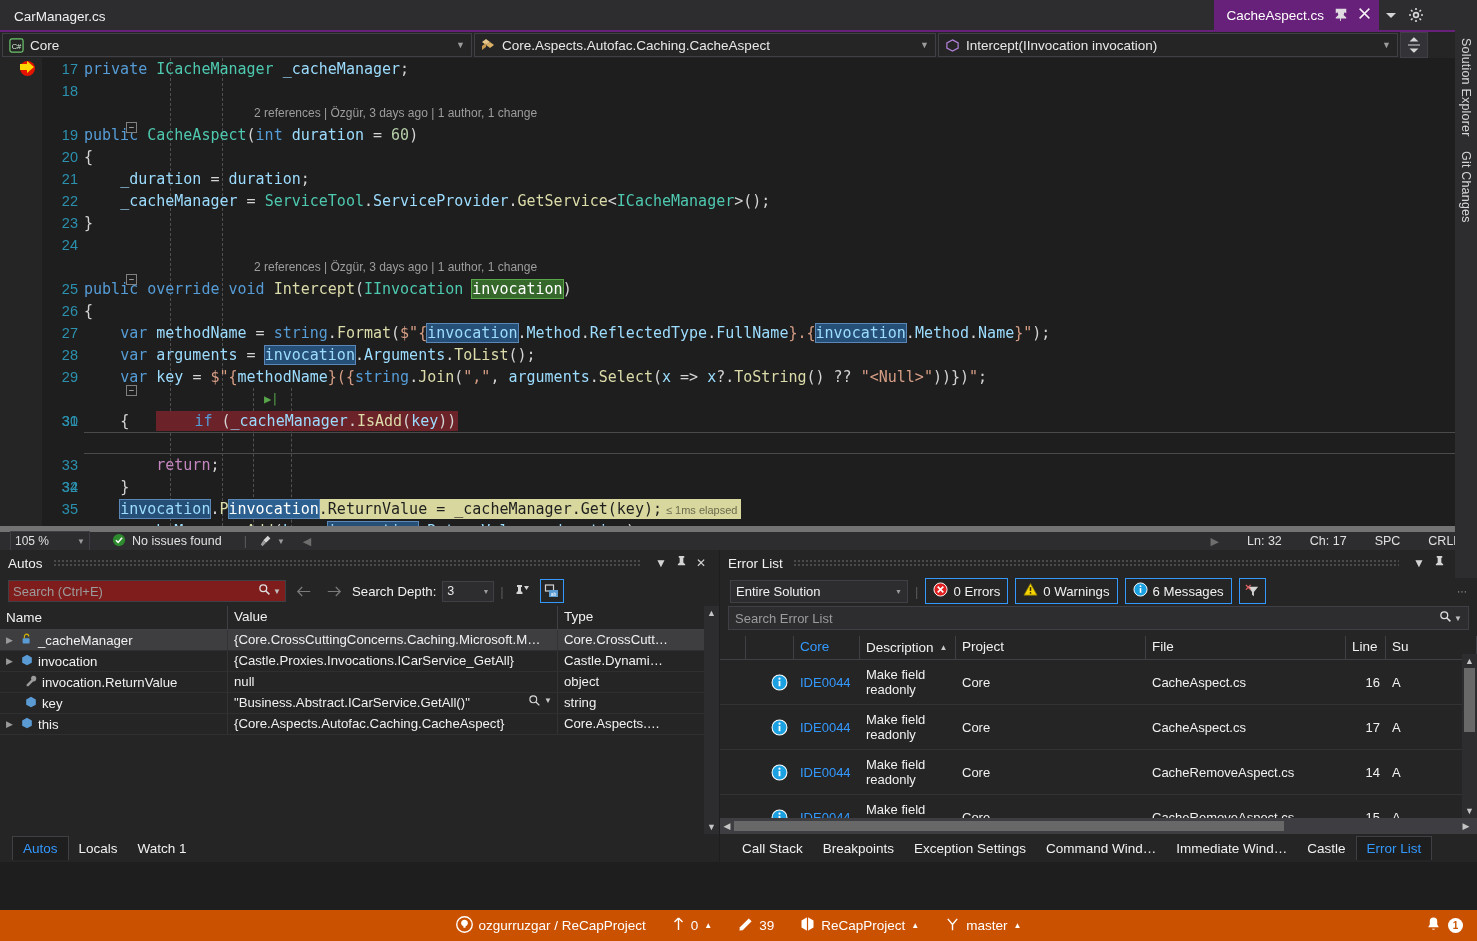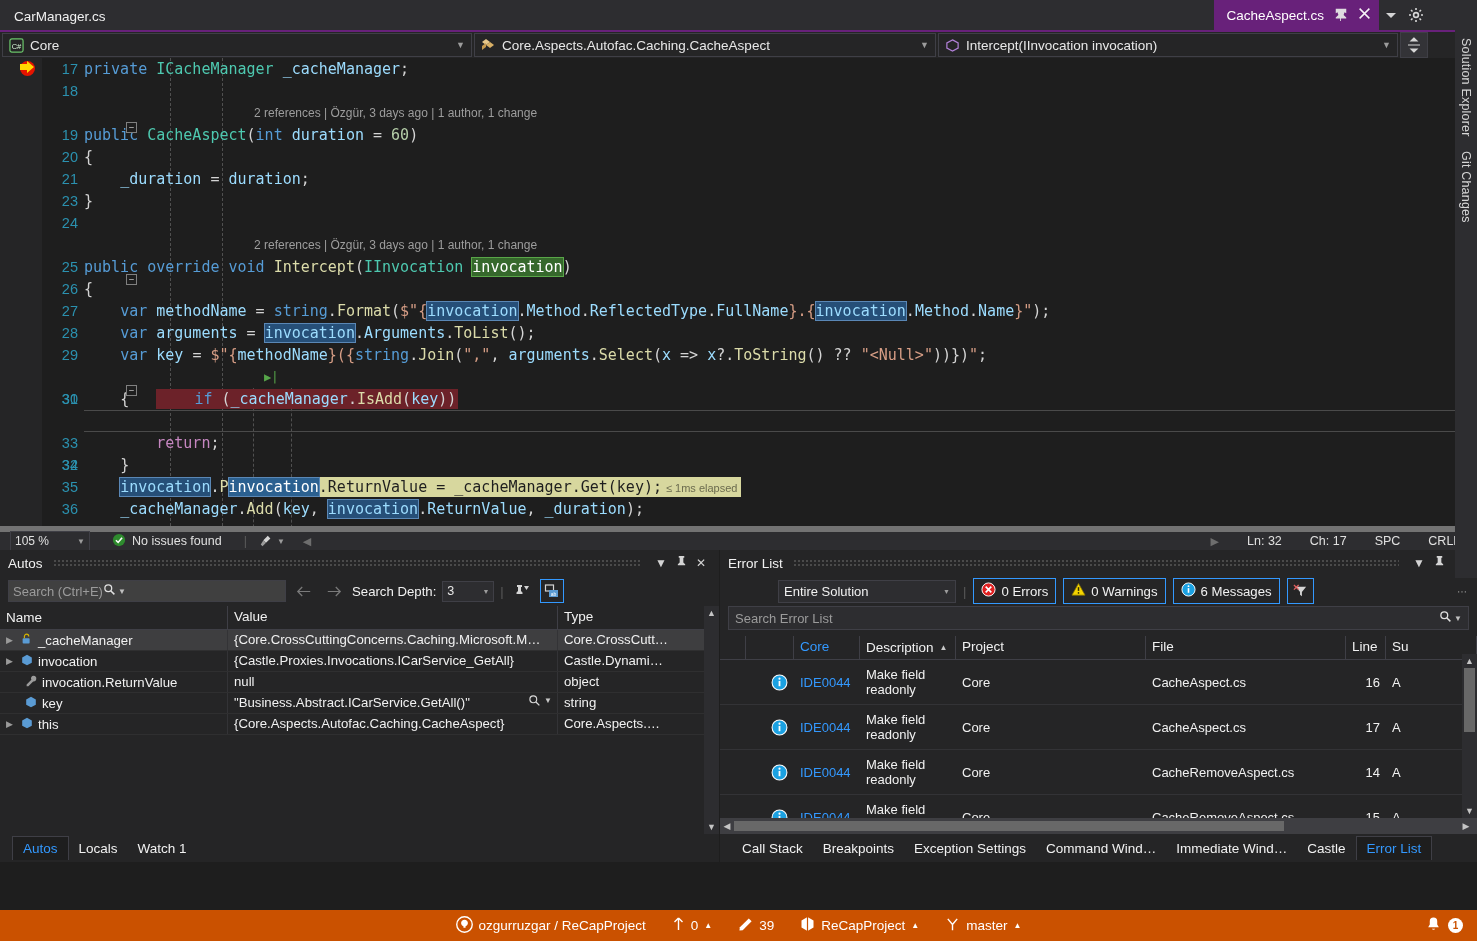--- a/index.html
+++ b/index.html
@@ -83,41 +83,41 @@
   
   .lower { display:flex; height:312px; }
   .pane { background:#252526; display:flex; flex-direction:column; }
   .pane-left { width:720px; border-right:1px solid #1e1e1e; }
   .pane-right { flex:1; }
   .pane-title { height:26px; display:flex; align-items:center; padding:0 8px; font-size:13.5px; color:#f1f1f1; position:relative; }
   .pane-title .dots { flex:1; margin:0 10px; height:8px;
      background-image:radial-gradient(#5a5a5a 1px, transparent 1px); background-size:4px 4px; opacity:.7; }
   .pane-title .tbtn { width:20px; text-align:center; color:#d4d4d4; font-size:12px; }
   .toolrow { height:30px; display:flex; align-items:center; gap:6px; padding:0 8px; }
-  .searchbox { flex:0 0 278px; height:22px; background:#404040; border:1px solid #3f3f46; display:flex;
-               align-items:center; padding:0 4px; color:#9b9b9b; font-size:13px; }
+  .searchbox { flex:0 0 278px; height:22px; background:#7f1d1d; border:1px solid #3f3f46; display:flex;
+               align-items:center; padding:0 4px; color:#9b9b9b; font-size:13px; justify-content:space-between; }
   .depthsel { width:52px; height:21px; background:#2d2d30; border:1px solid #3f3f46; display:flex;
               align-items:center; justify-content:space-between; padding:0 4px; font-size:12.5px; color:#e6e6e6; }
   .tool-ic { width:24px; height:24px; display:flex; align-items:center; justify-content:center; color:#d4d4d4; }
   .tool-ic.sel { border:1px solid #3399ff; }
   
   .grid { flex:1; background:#252526; overflow:hidden; position:relative; }
   .ghead { display:flex; height:24px; background:#252526; border-bottom:1px solid #3f3f46; font-size:13.5px; color:#f1f1f1; }
   .ghead div { padding:3px 6px; border-right:1px solid #3f3f46; }
   .grow { display:flex; height:21px; font-size:13.2px; border-bottom:1px solid #2f2f30; }
   .grow.sel { background:#3e3e40; }
   .grow > div { padding:2px 6px; border-right:1px solid #333336; overflow:hidden; white-space:nowrap; }
   .c-name { width:228px; display:flex; align-items:center; gap:4px; }
   .c-val { width:330px; position:relative; }
   .c-type { flex:1; }
   .expander { color:#9a9a9a; font-size:9px; width:10px; }
   
   .filterbar { height:30px; display:flex; align-items:center; gap:7px; padding:0 10px; }
   .selbox { width:178px; height:23px; background:#2d2d30; border:1px solid #3f3f46; display:flex;
-            align-items:center; justify-content:space-between; padding:0 5px; font-size:13px;margin-left:48px; }
+            align-items:center; justify-content:space-between; padding:0 5px; font-size:13px; }
   .cntbtn { height:26px; border:1px solid #3399ff; display:flex; align-items:center; gap:5px;
             padding:0 7px; font-size:13.2px; background:#252526; }
   .errsearch { height:24px; margin:0 8px; background:#2d2d30; border:1px solid #3f3f46; display:flex;
                align-items:center; justify-content:space-between; padding:0 6px; color:#9b9b9b; font-size:13px; }
   .ehead { display:flex; height:24px; border-bottom:1px solid #3f3f46; font-size:13.5px; margin-top:6px; }
   .ehead div { padding:3px 6px; border-right:1px solid #3f3f46; }
   .erow { display:flex; min-height:45px; border-bottom:1px solid #333336; font-size:13px; align-items:center; }
   .erow > div { padding:2px 6px; overflow:hidden; }
   .e-ic { width:48px; display:flex; justify-content:flex-end; }
   .e-code { width:66px; color:#3399ff; }
@@ -232,20 +232,21 @@
     <div class="indentguide" style="left:211px; top:330px; height:200px"></div>
     <div class="indentguide" style="left:249px; top:330px; height:160px"></div>
     <div style="padding-left:42px; padding-top:0">
 
       <div class="code-line"><span class="lnum">17</span><span class="kw">private</span> <span class="typ">ICacheManager</span> <span class="id">_cacheManager</span><span class="pl">;</span></div>
       <div class="code-line"><span class="lnum">18</span></div>
       <div class="codelens">2 references | Özgür, 3 days ago | 1 author, 1 change</div>
       <div class="code-line"><span class="lnum">19</span><span class="kw">public</span> <span class="cls">CacheAspect</span><span class="pl">(</span><span class="kw">int</span> <span class="id">duration</span> <span class="op">=</span> <span class="num">60</span><span class="pl">)</span></div>
       <div class="code-line"><span class="lnum">20</span><span class="pl">{</span></div>
       <div class="code-line"><span class="lnum">21</span>    <span class="id">_duration</span> <span class="op">=</span> <span class="id">duration</span><span class="pl">;</span></div>
+      <div class="code-line"><span class="lnum">22</span>    <span class="id">_cacheManager</span> <span class="op">=</span> <span class="typ">ServiceTool</span><span class="pl">.</span><span class="id">ServiceProvider</span><span class="pl">.</span><span class="mth">GetService</span><span class="pl">&lt;</span><span class="typ">ICacheManager</span><span class="pl">&gt;();</span></div>
       <div class="code-line"><span class="lnum">23</span><span class="pl">}</span></div>
       <div class="code-line"><span class="lnum">24</span></div>
       <div class="codelens">2 references | Özgür, 3 days ago | 1 author, 1 change</div>
       <div class="code-line"><span class="lnum">25</span><span class="kw">public</span> <span class="kw">override</span> <span class="kw">void</span> <span class="mth">Intercept</span><span class="pl">(</span><span class="typ">IInvocation</span> <span class="hl-green">invocation</span><span class="pl">)</span></div>
       <div class="code-line"><span class="lnum">26</span><span class="pl">{</span></div>
       <div class="code-line"><span class="lnum">27</span>    <span class="kw">var</span> <span class="id">methodName</span> <span class="op">=</span> <span class="kw">string</span><span class="pl">.</span><span class="mth">Format</span><span class="pl">(</span><span class="str">$"{</span><span class="hl-ref id">invocation</span><span class="pl">.</span><span class="id">Method</span><span class="pl">.</span><span class="id">ReflectedType</span><span class="pl">.</span><span class="id">FullName</span><span class="str">}.{</span><span class="hl-ref id">invocation</span><span class="pl">.</span><span class="id">Method</span><span class="pl">.</span><span class="id">Name</span><span class="str">}"</span><span class="pl">);</span></div>
       <div class="code-line"><span class="lnum">28</span>    <span class="kw">var</span> <span class="id">arguments</span> <span class="op">=</span> <span class="hl-ref id">invocation</span><span class="pl">.</span><span class="id">Arguments</span><span class="pl">.</span><span class="mth">ToList</span><span class="pl">();</span></div>
       <div class="code-line"><span class="lnum">29</span>    <span class="kw">var</span> <span class="id">key</span> <span class="op">=</span> <span class="str">$"{</span><span class="id">methodName</span><span class="str">}({</span><span class="kw">string</span><span class="pl">.</span><span class="mth">Join</span><span class="pl">(</span><span class="str">","</span><span class="pl">,</span> <span class="id">arguments</span><span class="pl">.</span><span class="mth">Select</span><span class="pl">(</span><span class="id">x</span> <span class="op">=&gt;</span> <span class="id">x</span><span class="pl">?.</span><span class="mth">ToString</span><span class="pl">()</span> <span class="op">??</span> <span class="str">"&lt;Null&gt;"</span><span class="pl">))})</span><span class="str">"</span><span class="pl">;</span></div>
       <div class="code-line" style="position:relative">
         <span class="lnum">30</span><span class="grn-arrow" style="left:180px;top:0">▶|</span><span class="bp-line" style="padding:1px 2px">    <span class="kw">if</span> <span class="pl">(</span><span class="id">_cacheManager</span><span class="pl">.</span><span class="mth">IsAdd</span><span class="pl">(</span><span class="id">key</span><span class="pl">))</span></span>

